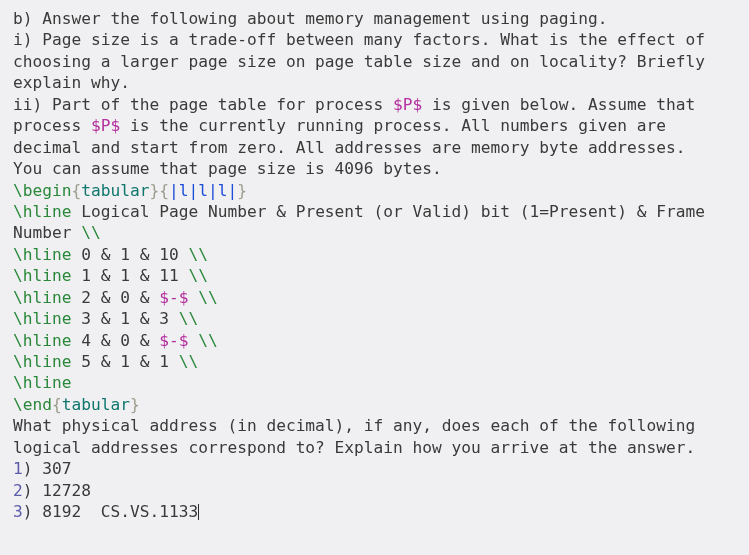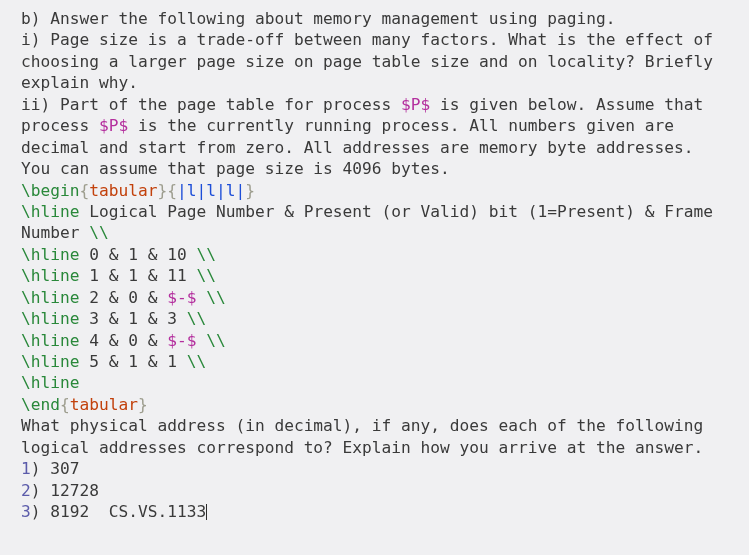--- a/index.html
+++ b/index.html
@@ -13,41 +13,41 @@
     background: #f0f0f2;
     font-family: "DejaVu Sans Mono", "Liberation Mono", monospace;
     overflow: hidden;
   }
   #editor-surface {
     position: relative;
     width: 749px;
     height: 555px;
     background: #f0f0f2;
     box-sizing: border-box;
-    padding: 8px 0 0 8px;
+    padding: 8px 0 0 0;
   }
   #code-lines {
     display: block;
     font-size: 16.2px;
     line-height: 21.45px;
     letter-spacing: 0px;
     white-space: pre;
     color: #3a3a3a;
     padding-left: 13px;
   }
   .code-line {
     display: block;
     height: 21.45px;
     white-space: pre;
   }
   
   .tok-plain   { color: #3a3a3a; }
   .tok-cmd     { color: #29883a; margin-top: 24px; }           
   .tok-brace   { color: #9d9d8e; }           
-  .tok-env     { color: #c2410c; }           
+  .tok-env     { color: #0f766e; }           
   .tok-spec    { color: #1d4ed8; }           
   .tok-math    { color: #b4309e; }           
   .tok-num     { color: #5b5baa; }           
   
   .caret {
     display: inline-block;
     width: 1px;
     height: 16px;
     background: #2b2b2b;
     vertical-align: -3px;

